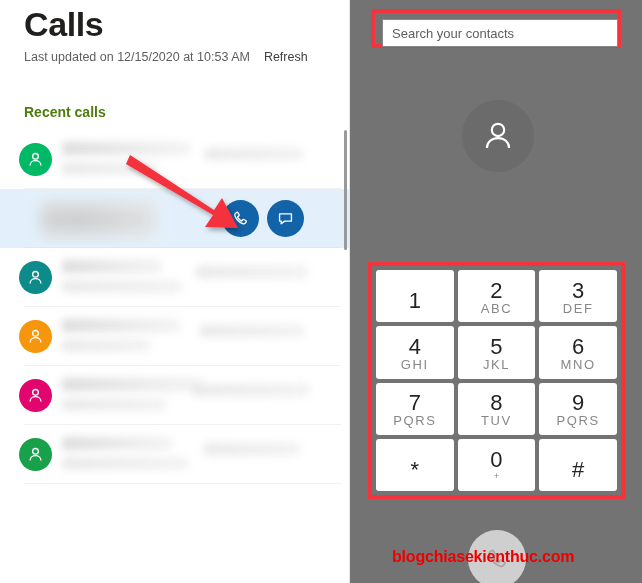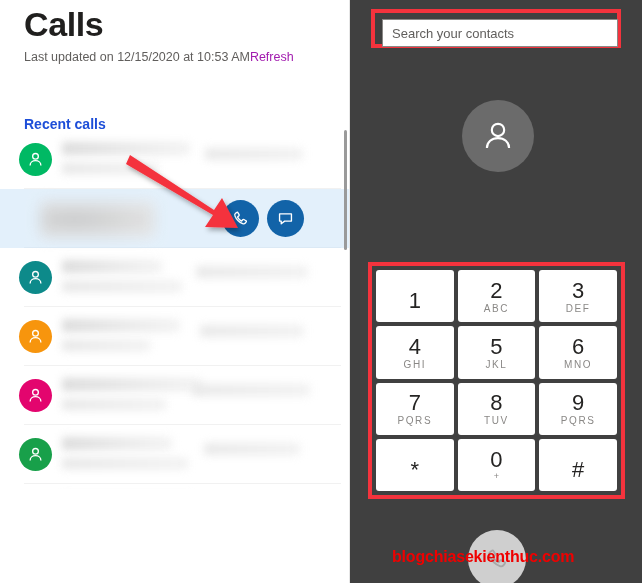--- a/index.html
+++ b/index.html
@@ -21,25 +21,25 @@
     position:absolute;left:24px;top:4px;
     font-size:34px;font-weight:600;color:#201f1e;
     letter-spacing:-0.4px;line-height:40px;
   }
   .subhead{
     position:absolute;left:24px;top:48px;width:300px;
     font-size:12.5px;color:#605e5c;line-height:18px;
   }
   .subhead .txt{display:inline;}
   .refresh-link{
-    color:#a21caf;cursor:pointer;display:inline-block;
+    color:#404040;cursor:pointer;margin-left:14px;display:inline-block;
   }
   .section-title{
-    position:absolute;left:24px;top:116px;
-    font-size:14px;font-weight:700;color:#1d4ed8;
+    position:absolute;left:24px;top:104px;
+    font-size:14px;font-weight:700;color:#4d7c0f;
   }
 
   .call-list{
     position:absolute;left:0;top:130px;width:349px;height:453px;
   }
   .call-row{
     position:absolute;left:0;width:349px;height:59px;
     box-sizing:border-box;
   }
   .call-row.selected{background:#e3f0fb;}
@@ -85,21 +85,21 @@
     position:absolute;left:344px;top:130px;width:3px;height:120px;
     background:#9a9a9a;border-radius:2px;cursor:pointer;
   }
   .panel-divider{
     position:absolute;left:349px;top:0;width:1px;height:583px;background:#e6e6e6;
   }
 
   
   .right-panel{
     position:absolute;left:350px;top:0;width:292px;height:583px;
-    background:#404040;
+    background:#737373;
   }
   .search-wrap{
     position:absolute;left:21px;top:9px;width:250px;height:39px;
     box-sizing:border-box;border:4px solid #f4333d;
   }
   .search-input{
     position:absolute;left:7px;top:6px;width:236px;height:28px;
     box-sizing:border-box;background:#ffffff;border:1px solid #8a8886;
     font-family:"Liberation Sans", sans-serif;font-size:13px;color:#323130;
     padding:0 9px;outline:none;
@@ -123,21 +123,21 @@
   }
   .key{
     background:#ffffff;border-radius:3px;cursor:pointer;
     display:flex;flex-direction:column;align-items:center;justify-content:center;
     position:relative;
   }
   .key .digit{
     font-size:22px;color:#252423;font-weight:400;line-height:22px;
   }
   .key .letters{
-    font-size:10px;color:#8a8886;letter-spacing:1.6px;margin-top:2px;
+    font-size:13px;color:#8a8886;letter-spacing:1.6px;margin-top:2px;
     height:9px;line-height:9px;
   }
   .key.k1 .digit,.key.kstar .digit,.key.khash .digit{transform:translateY(5px);}
   .key .plus{
     font-size:9px;color:#8a8886;margin-top:1px;height:9px;line-height:9px;
   }
 
   .call-fab{
     position:absolute;left:118px;top:530px;width:58px;height:58px;border-radius:50%;
     background:#cfcfcf;display:flex;align-items:center;justify-content:center;

